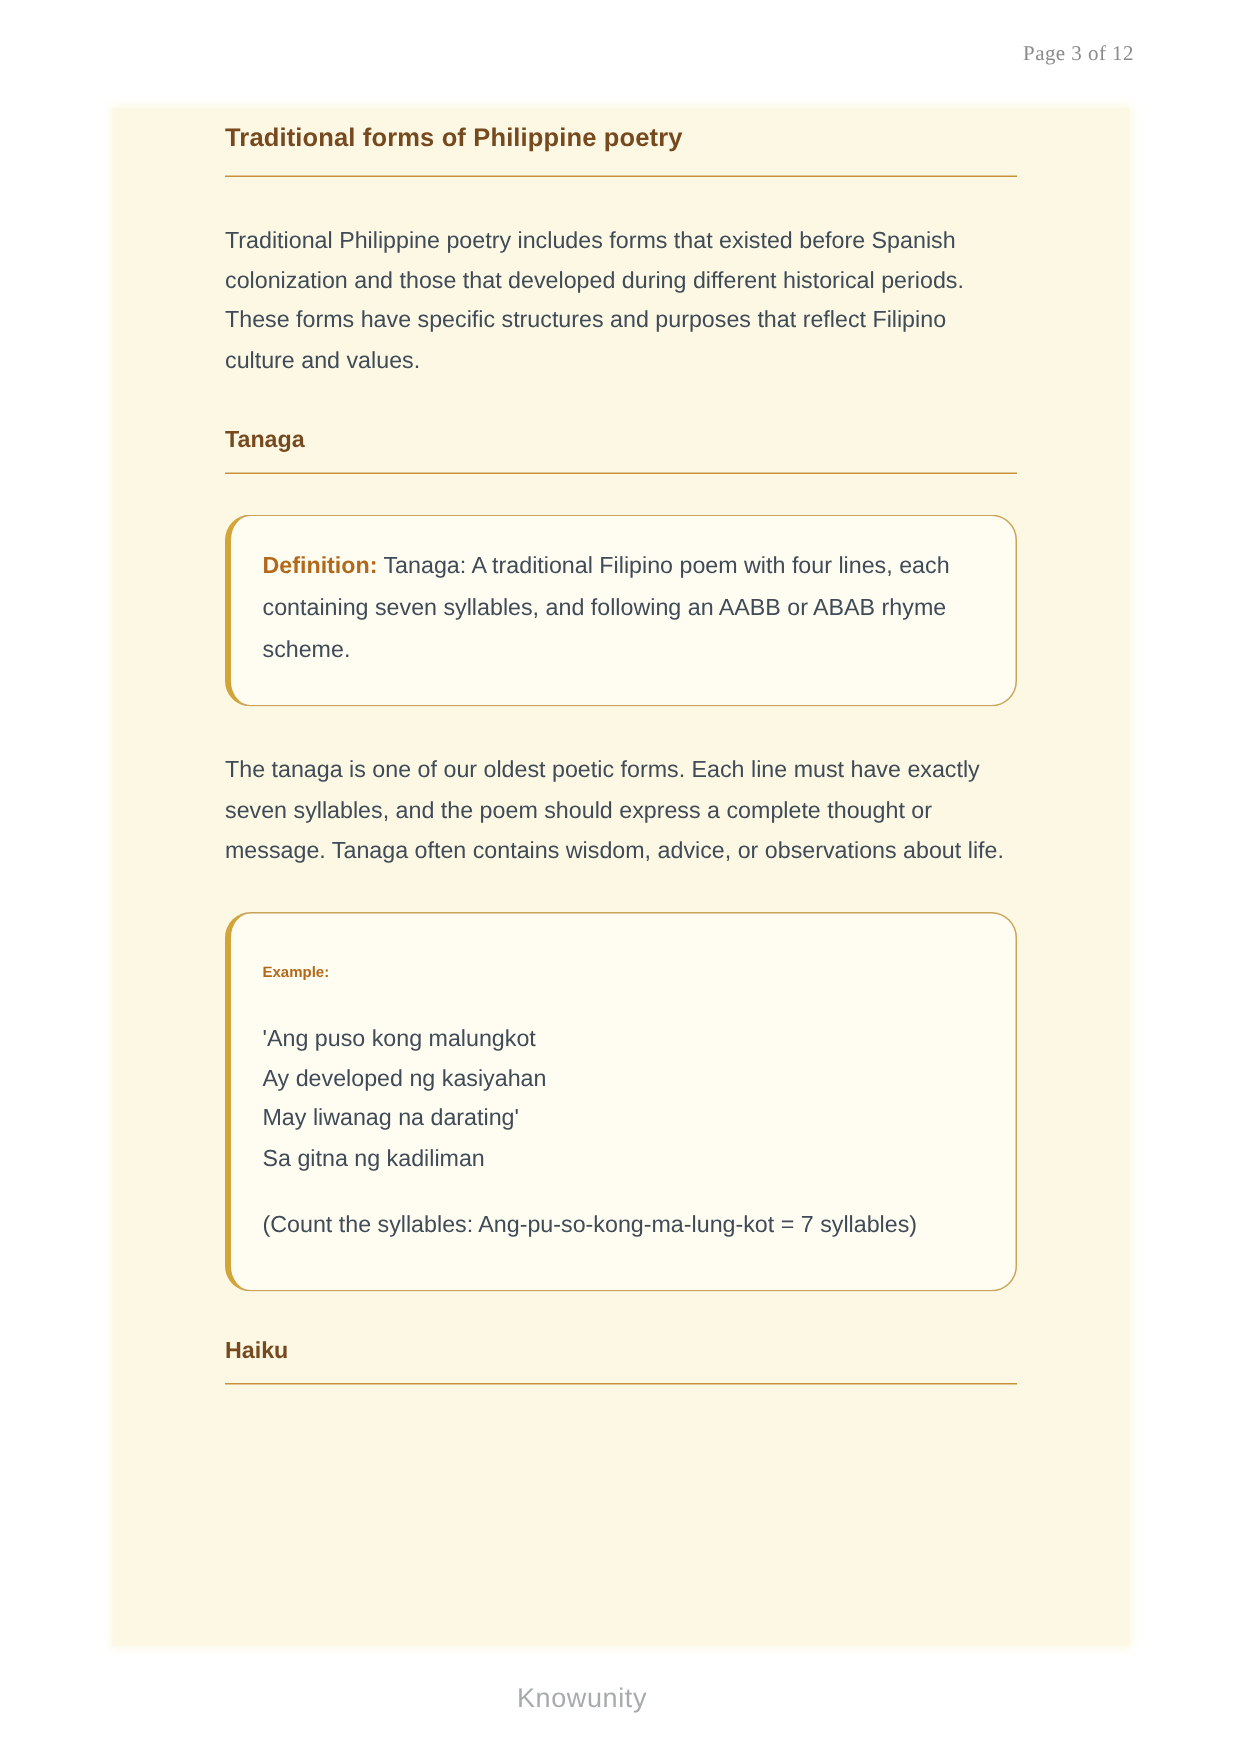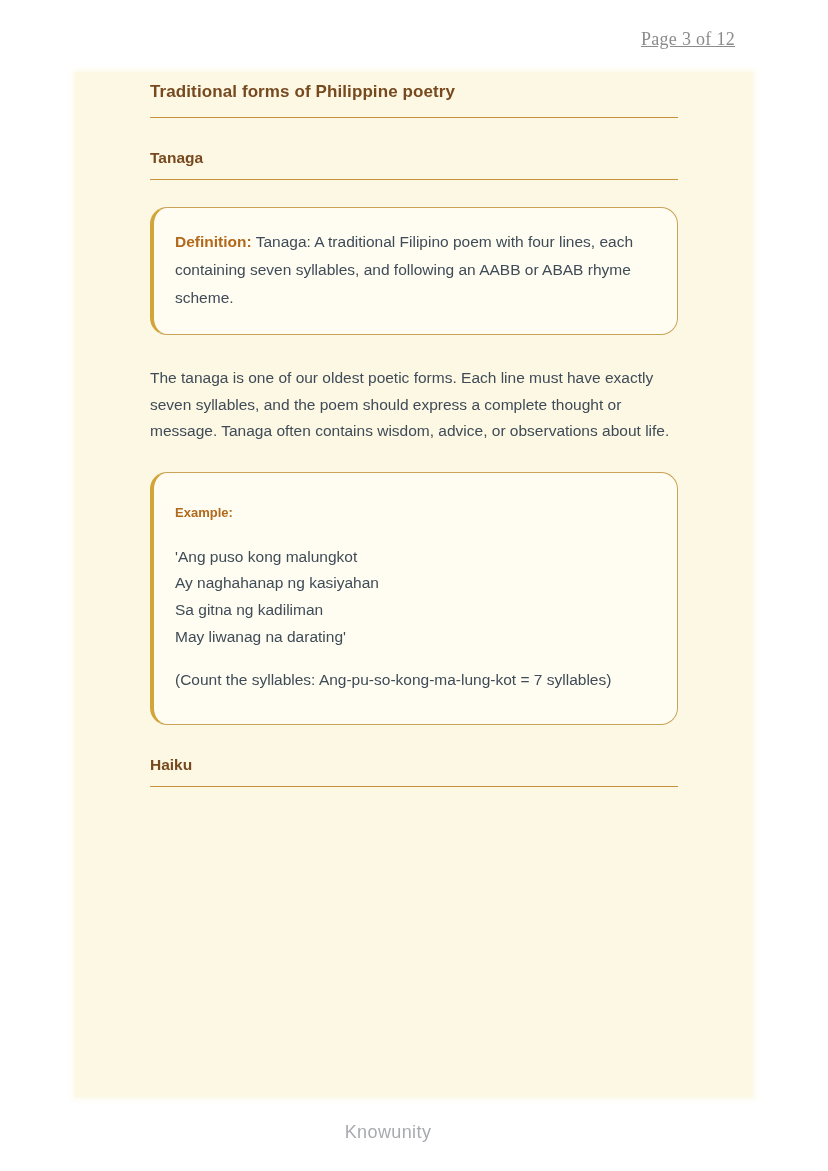--- a/index.html
+++ b/index.html
@@ -11,26 +11,25 @@
   .canvas {
     position: relative;
     width: 828px;
     height: 1171px;
     background: #ffffff;
     overflow: hidden;
   }
   .page-indicator {
     position: absolute;
     top: 29px;
-    right: 93px;
+    right: 72px;
     font-family: "Liberation Serif", serif;
-    font-size: 18px;
+    font-size: 14px;
     color: #8b8b8b;
     letter-spacing: 0.3px;
-    text-decoration: underline;
   }
   .sheet {
     position: absolute;
     left: 75px;
     top: 72px;
     width: 678px;
     height: 1025px;
     background: #fcf8e4;
     box-shadow: 0 0 6px 2px rgba(252,248,228,0.9);
     padding: 10px 75px 0 75px;
@@ -69,21 +68,21 @@
     font-size: 15.5px;
     line-height: 28px;
     color: #3f4b57;
   }
   .callout-label {
     font-weight: bold;
     color: #b2691c;
   }
   .callout.example { padding-bottom: 30px; }
   .example-label {
-    font-size: 13px;
+    font-size: 10px;
     font-weight: bold;
     color: #b2691c;
     line-height: 28px;
     margin-top: 6px;
   }
   .poem {
     margin-top: 17px;
     font-size: 15.5px;
     line-height: 26.6px;
     color: #3f4b57;
@@ -109,36 +108,37 @@
 <body>
 
 <div class="canvas">
 
   <div class="page-indicator">Page 3 of 12</div>
 
   <div class="sheet">
 
     <h1 class="doc-title">Traditional forms of Philippine poetry</h1>
 
+    <p class="para">Traditional Philippine poetry includes forms that existed before Spanish colonization and those that developed during different historical periods. These forms have specific structures and purposes that reflect Filipino culture and values.</p>
 
     <h2 class="section-heading">Tanaga</h2>
 
     <div class="callout">
       <p class="callout-text"><span class="callout-label">Definition:</span><span> Tanaga: A traditional Filipino poem with four lines, each containing seven syllables, and following an AABB or ABAB rhyme scheme.</span></p>
     </div>
 
     <p class="para">The tanaga is one of our oldest poetic forms. Each line must have exactly seven syllables, and the poem should express a complete thought or message. Tanaga often contains wisdom, advice, or observations about life.</p>
 
     <div class="callout example">
       <p class="example-label">Example:</p>
       <div class="poem">
         <div>'Ang puso kong malungkot</div>
-        <div>Ay naghahanap ng kasiyahan</div>
+        <div>Ay developed ng kasiyahan</div>
+        <div>May liwanag na darating'</div>
         <div>Sa gitna ng kadiliman</div>
-        <div>May liwanag na darating'</div>
       </div>
       <p class="poem-note">(Count the syllables: Ang-pu-so-kong-ma-lung-kot = 7 syllables)</p>
     </div>
 
     <h2 class="section-heading">Haiku</h2>
 
 
   </div>
 
   <div class="footer-brand">Knowunity</div>

